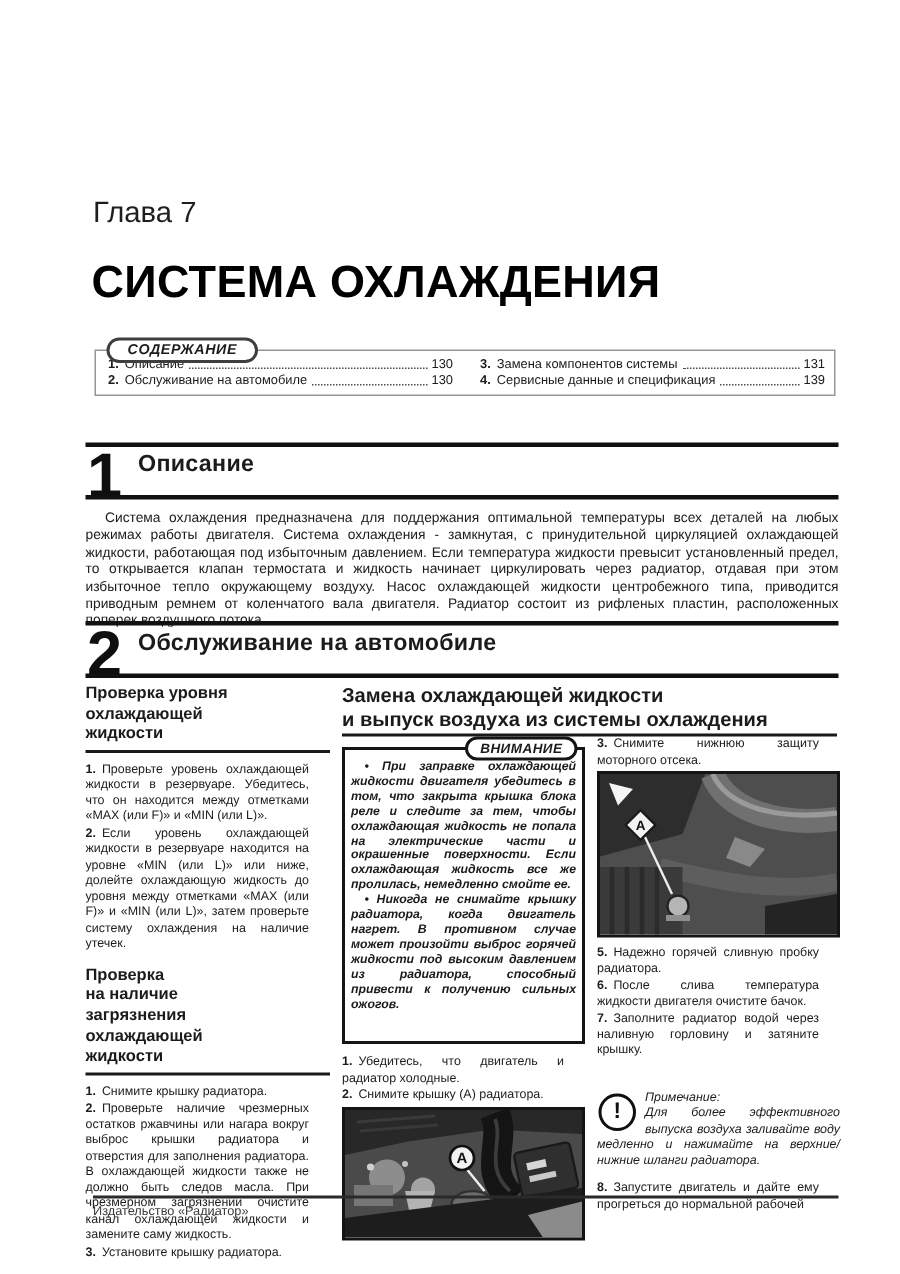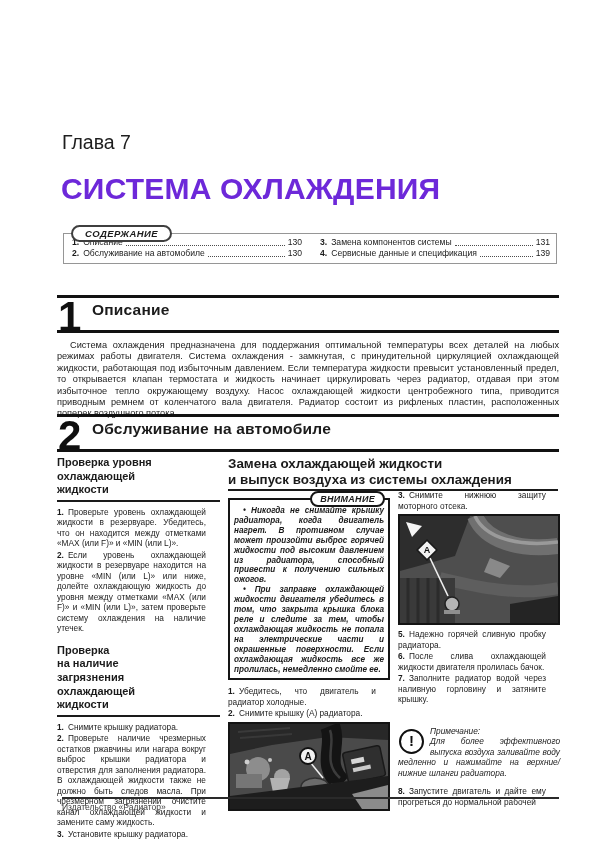--- a/index.html
+++ b/index.html
@@ -2,21 +2,21 @@
 <html><head>
 <meta charset="utf-8">
 <style>
   html,body{margin:0;padding:0;background:#e8e8e8;}
   .page{position:relative;width:600px;height:849px;margin:0 auto;background:#ffffff;
         font-family:"Liberation Sans",sans-serif;color:#1b1b1b;overflow:hidden;}
   .abs{position:absolute;}
 
   
   .chapter{left:62px;top:115px;font-size:19.5px;font-weight:400;color:#1e1e1e;margin-top:16px;}
-  .main-title{left:61px;top:172px;font-size:30px;font-weight:800;letter-spacing:.2px;color:#6d28d9;margin:0;}
+  .main-title{left:61px;top:172px;font-size:30px;font-weight:800;letter-spacing:.2px;color:#000000;margin:0;}
 
   
   .toc{left:63px;top:233px;width:494px;height:31px;border:1px solid #969696;box-sizing:border-box;}
   .toc-tab{left:71px;top:225px;padding:1px 12px;background:#fff;border:2px solid #3f3f3f;border-radius:9px;
            font-size:9.5px;line-height:11px;font-style:italic;font-weight:800;letter-spacing:.4px;z-index:3;}
   .toc-cols{position:absolute;left:9px;right:7px;top:4px;display:flex;gap:18px;}
   .toc-col{flex:1;min-width:0;}
   .ci{display:flex;align-items:flex-end;font-size:8.6px;line-height:11px;}
   .ci .n{font-weight:700;margin-right:4px;}
   .ci-dots{flex:1;border-bottom:1.4px dotted #4c4c4c;margin:0 3px 2px 3px;height:8px;}
@@ -37,21 +37,21 @@
   .item .n{font-weight:700;padding-right:4px;}
   .gap{height:10px;}
 
   .mid-head{left:228px;top:456px;width:334px;font-size:13.4px;line-height:15.6px;font-weight:700;white-space:pre-line;margin:0;}
   .mid-rule{left:228px;top:489px;width:330px;height:2px;background:#1a1a1a;}
 
   .col2{left:228px;top:496px;width:162px;}
   .col3{left:398px;top:489px;width:162px;}
 
   
-  .warn{position:relative;border:2px solid #151515;padding:6px 4px 4px 4px;margin:2px 0 6px 0;}
+  .warn{position:relative;border:2px solid #151515;padding:6px 4px 20px 4px;margin:2px 0 6px 0;}
   .warn-tab{position:absolute;top:-9px;right:3px;background:#fff;border:2px solid #151515;border-radius:8px;
             padding:0 8px;font-size:9px;line-height:12px;font-style:italic;font-weight:800;letter-spacing:.3px;}
   .wp{font-size:8.2px;line-height:9.9px;font-weight:700;font-style:italic;text-align:justify;text-indent:9px;margin:0;}
 
   .photo{border:2px solid #141414;line-height:0;margin:3px 0 4px 0;}
   .photo svg{display:block;}
 
   
   .note{margin-top:5px;overflow:visible;}
   .note-icon{float:left;width:21px;height:21px;border:2.5px solid #101010;border-radius:50%;
@@ -137,22 +137,22 @@
     <p class="item"><b class="n">3.</b><span>Установите крышку радиатора.</span></p>
   </div>
 
   <h3 class="abs mid-head">Замена охлаждающей жидкости
 и выпуск воздуха из системы охлаждения</h3>
   <div class="abs mid-rule"></div>
 
   <div class="abs col2">
     <div class="warn">
       <div class="warn-tab">ВНИМАНИЕ</div>
+      <p class="wp">• При заправке охлаждающей жидкости двигателя убедитесь в том, что закрыта крышка блока реле и следите за тем, чтобы охлаждающая жидкость не попала на электрические части и окрашенные поверхности. Если охлаждающая жидкость все же пролилась, немедленно смойте ее.</p>
       <p class="wp">• Никогда не снимайте крышку радиатора, когда двигатель нагрет. В противном случае может произойти выброс горячей жидкости под высоким давлением из радиатора, способный привести к получению сильных ожогов.</p>
-      <p class="wp">• При заправке охлаждающей жидкости двигателя убедитесь в том, что закрыта крышка блока реле и следите за тем, чтобы охлаждающая жидкость не попала на электрические части и окрашенные поверхности. Если охлаждающая жидкость все же пролилась, немедленно смойте ее.</p>
     </div>
     <p class="item"><b class="n">1.</b><span>Убедитесь, что двигатель и радиатор холодные.</span></p>
     <p class="item"><b class="n">2.</b><span>Снимите крышку (A) радиатора.</span></p>
     <div class="photo">
       <svg width="158" height="85" viewBox="0 0 158 85" preserveAspectRatio="none">
         <rect x="0" y="0" width="158" height="85" fill="#4a4a4a"></rect>
         <polygon points="0,0 158,0 158,16 98,13 42,21 0,30" fill="#282828"></polygon>
         <line x1="8" y1="8" x2="60" y2="4" stroke="#3a3a3a" stroke-width="2"></line>
         <line x1="10" y1="14" x2="62" y2="10" stroke="#383838" stroke-width="2"></line>
         <path d="M100,2 C108,22 90,40 112,60" stroke="#141414" stroke-width="20" fill="none"></path>
@@ -201,21 +201,21 @@
         <polygon points="110,88 158,80 158,107 110,107" fill="#242424"></polygon>
         <polygon points="6,6 22,10 12,21" fill="#f5f5f5"></polygon>
         <line x1="30" y1="42" x2="48" y2="80" stroke="#efefef" stroke-width="1.6"></line>
         <g>
           <rect x="20" y="27" width="14" height="14" transform="rotate(45 27 34)" fill="#f2f2f2" stroke="#1a1a1a" stroke-width="1.5"></rect>
           <text x="27" y="37.2" font-size="9" font-weight="bold" fill="#111" text-anchor="middle">A</text>
         </g>
       </svg>
     </div>
     <p class="item"><b class="n">5.</b><span>Надежно горячей сливную пробку радиатора.</span></p>
-    <p class="item"><b class="n">6.</b><span>После слива охлаждающей жидкости двигателя пролилась бачок.</span></p>
+    <p class="item"><b class="n">6.</b><span>После слива температура жидкости двигателя очистите бачок.</span></p>
     <p class="item"><b class="n">7.</b><span>Заполните радиатор водой через наливную горловину и затяните крышку.</span></p>
     <div class="note">
       <div class="note-icon">!</div>
       <div class="note-text">
         <span class="note-title">Примечание:</span>
         <span>Для более эффективного выпуска воздуха заливайте воду медленно и нажимайте на верхние/нижние шланги радиатора.</span>
       </div>
     </div>
     <p class="item item8"><b class="n">8.</b><span>Запустите двигатель и дайте ему прогреться до нормальной рабочей</span></p>
   </div>

